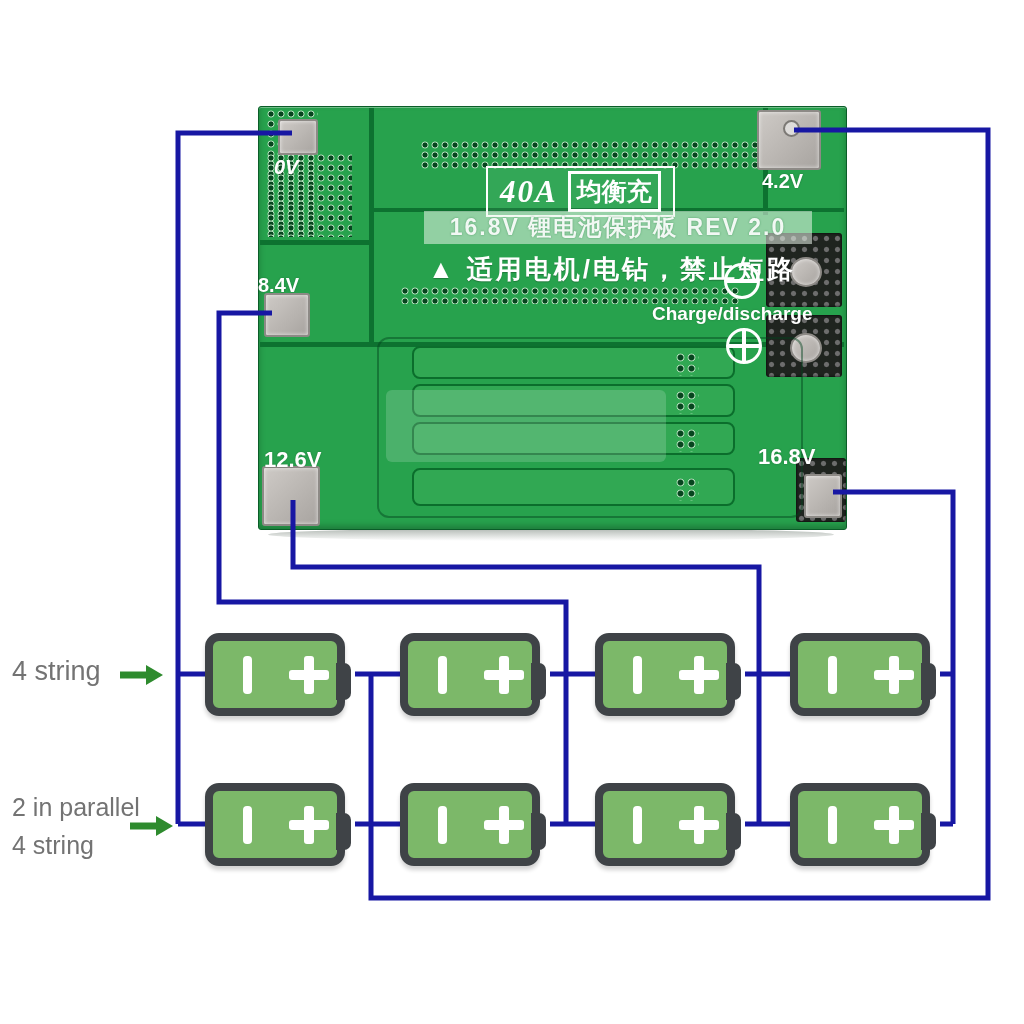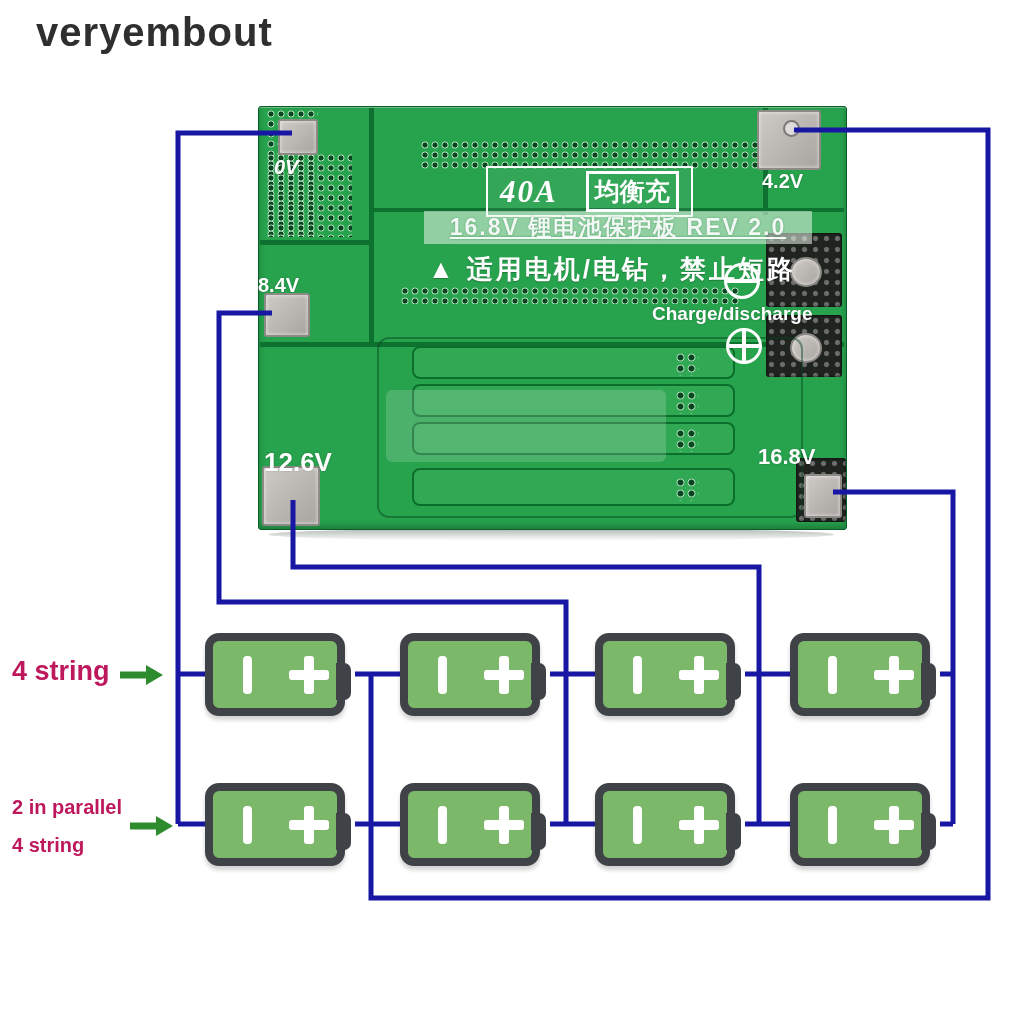--- a/index.html
+++ b/index.html
@@ -26,29 +26,29 @@
              background-image:radial-gradient(circle,#6d6d6d 26%,rgba(0,0,0,0) 40%);
              background-size:11px 11px;box-shadow:inset 0 0 3px #000;}
   .pad-silver{background:linear-gradient(135deg,#cecac6,#a8a4a0);
               border:2px solid #8d8a86;border-radius:3px;box-shadow:inset 0 0 4px rgba(255,255,255,.7);}
   .pad-hole{position:absolute;width:13px;height:13px;border-radius:50%;
             background:#dedcda;border:2px solid #7c7975;}
 
   
   .silk{color:#ffffff;font-weight:bold;text-shadow:0 0 2px rgba(0,0,0,.25);}
   .terminal{font-size:20px;}
-  #rating-box{left:486px;top:166px;display:flex;align-items:center;gap:28px;
+  #rating-box{left:486px;top:166px;display:flex;align-items:center;gap:10px;
               border:2px solid #ffffff;padding:3px 12px;background:rgba(255,255,255,.06);}
   #rating-current{font-size:31px;font-style:italic;font-weight:bold;color:#fff;
                   font-family:"Liberation Serif",serif;letter-spacing:2px;}
   #rating-balance{border:3px solid #ffffff;padding:1px 6px;font-size:25px;font-weight:bold;color:#fff;}
   #banner{left:424px;top:211px;width:388px;height:33px;background:rgba(235,245,235,.55);
           display:flex;align-items:center;justify-content:center;}
   #banner-text{font-size:23px;font-weight:bold;color:rgba(255,255,255,.92);letter-spacing:2px;
-               text-shadow:0 0 2px rgba(30,120,60,.6);white-space:nowrap;text-decoration:underline;}
+               text-shadow:0 0 2px rgba(30,120,60,.6);white-space:nowrap;}
   #warning-line{left:428px;top:252px;display:flex;align-items:center;gap:10px;color:#fff;
                 font-weight:bold;font-size:26px;letter-spacing:3px;white-space:nowrap;
                 text-shadow:0 1px 1px rgba(0,0,0,.25);}
   #charge-label{left:652px;top:303px;font-size:19px;text-align:center;}
 
   
   .circ{width:36px;height:36px;border:3.5px solid #fff;border-radius:50%;box-sizing:border-box;}
   .circ:before{content:"";position:absolute;left:-2px;right:-2px;top:50%;height:4px;margin-top:-2px;background:#fff;}
   .circ.plus:after{content:"";position:absolute;top:-2px;bottom:-2px;left:50%;width:4px;margin-left:-2px;background:#fff;}
 
@@ -66,31 +66,30 @@
   .battery{position:absolute;width:140px;height:83px;background:#7cb869;
            border:8px solid #3f4347;border-radius:14px;box-sizing:border-box;
            box-shadow:0 4px 4px rgba(0,0,0,.18);}
   .nub{position:absolute;right:-14px;top:22px;width:15px;height:37px;background:#3f4347;
        border-radius:0 7px 7px 0;}
   .mark-minus{position:absolute;left:30px;top:15px;width:9px;height:38px;background:#fff;border-radius:4px;}
   .mark-plus{position:absolute;left:76px;top:15px;width:40px;height:38px;}
   .mark-plus:before{content:"";position:absolute;left:0;top:14px;width:40px;height:10px;background:#fff;border-radius:3px;}
   .mark-plus:after{content:"";position:absolute;left:15px;top:0;width:10px;height:38px;background:#fff;border-radius:3px;}
 
-  .diagram-label{color:#be185d;font-weight:bold;}
+  .diagram-label{color:#737373;font-weight:normal;}
   #row1-label{left:12px;top:656px;font-size:27px;}
-  #row2-label{left:12px;top:788px;font-size:20px;line-height:38px;}
+  #row2-label{left:12px;top:788px;font-size:25px;line-height:38px;}
   .arrow svg{display:block;}
 </style>
 </head>
 <body>
 
 <div id="stage">
 
-  <div id="watermark" class="abs">veryembout</div>
 
   <div id="board-shadow" class="abs"></div>
 
   <div id="board" class="abs"></div>
 
   <div class="divider abs" style="left:369px;top:108px;width:5px;height:235px;"></div>
   <div class="divider abs" style="left:763px;top:108px;width:5px;height:107px;"></div>
   <div class="divider abs" style="left:374px;top:208px;width:470px;height:4px;"></div>
   <div class="divider abs" style="left:260px;top:240px;width:110px;height:5px;"></div>
   <div class="divider abs" style="left:260px;top:342px;width:584px;height:5px;"></div>
@@ -141,21 +140,21 @@
   </div>
   <div id="warning-line" class="abs">
     <span>▲</span>
     <span>适用电机/电钻，禁止短路</span>
   </div>
   <div id="charge-label" class="abs silk">Charge/discharge</div>
 
   <div class="abs silk terminal" style="left:274px;top:156px;font-style:italic;">0V</div>
   <div class="abs silk terminal" style="left:762px;top:170px;">4.2V</div>
   <div class="abs silk terminal" style="left:258px;top:274px;">8.4V</div>
-  <div class="abs silk terminal" style="left:264px;top:447px;font-size:26px;">12.6V</div>
+  <div class="abs silk terminal" style="left:264px;top:447px;font-size:22px;">12.6V</div>
   <div class="abs silk terminal" style="left:758px;top:444px;font-size:22px;">16.8V</div>
 
   <div class="circ abs" style="left:724px;top:263px;"></div>
   <div class="circ plus abs" style="left:726px;top:328px;"></div>
 
   <svg class="abs" style="left:0;top:0;" width="1024" height="1024" viewBox="0 0 1024 1024">
     <g fill="none" stroke="#1717a3" stroke-width="5">
       <path d="M292,133 H178 V824"></path>
       <path d="M794,130 H988 V898 H371 V674"></path>
       <path d="M272,313 H219 V602 H566 V824"></path>

